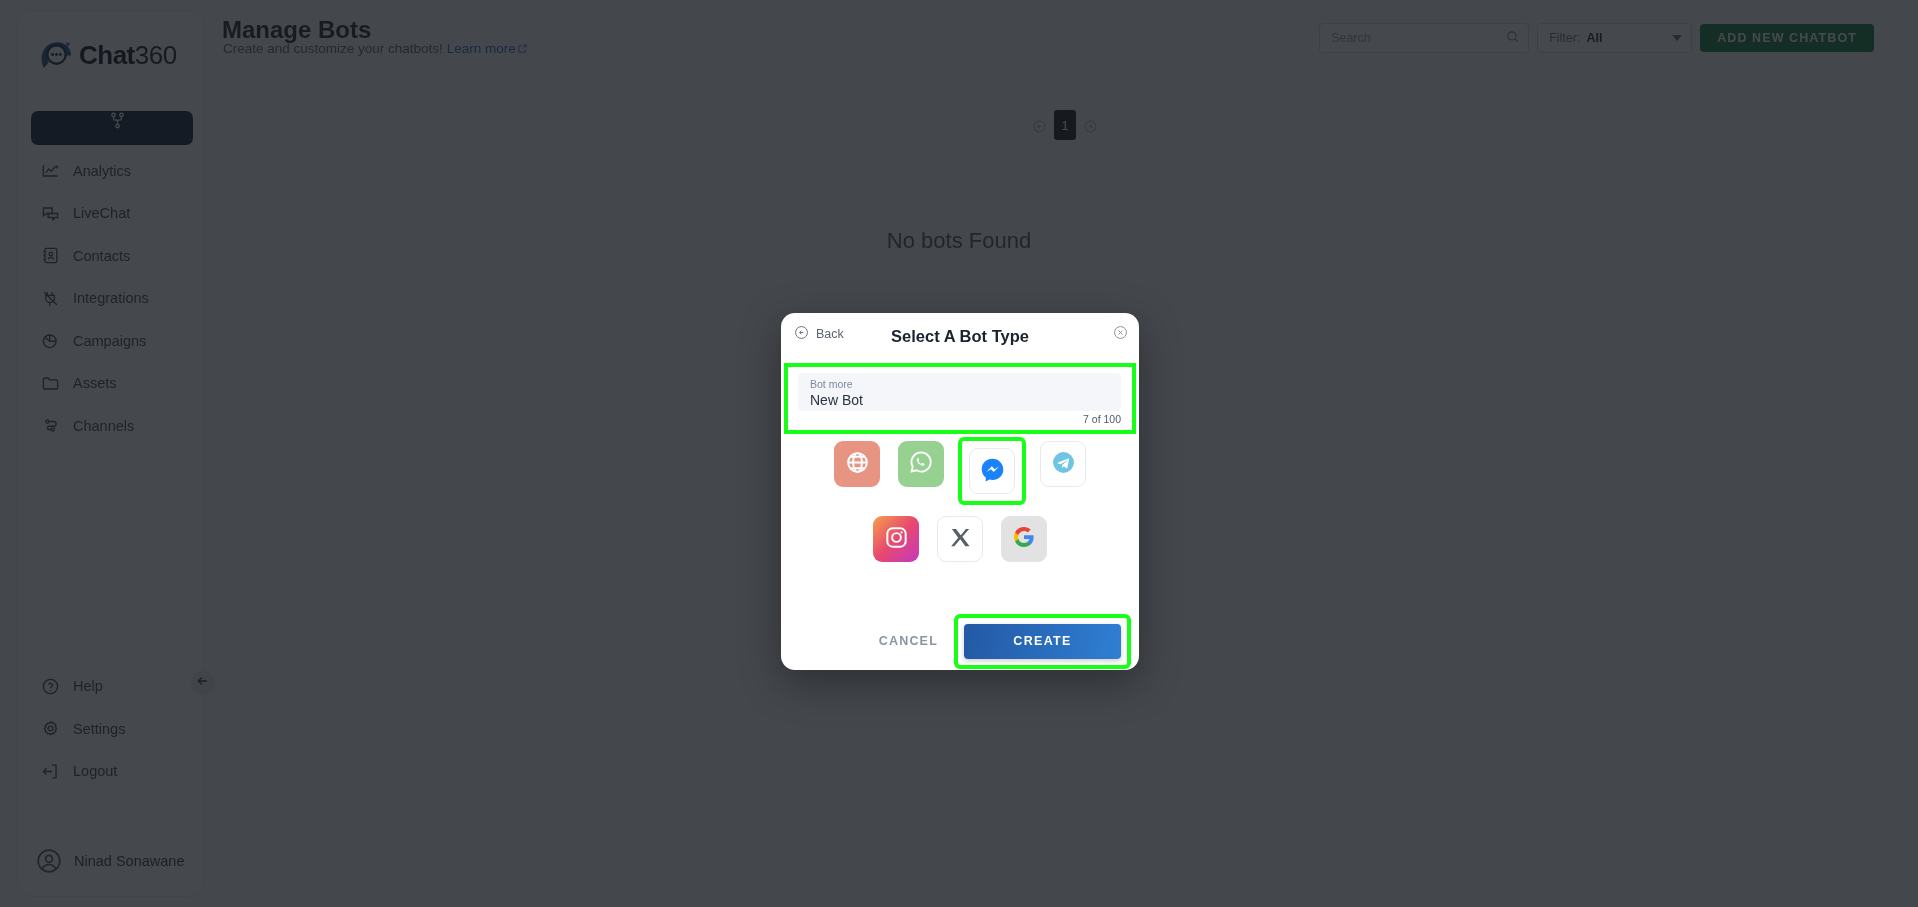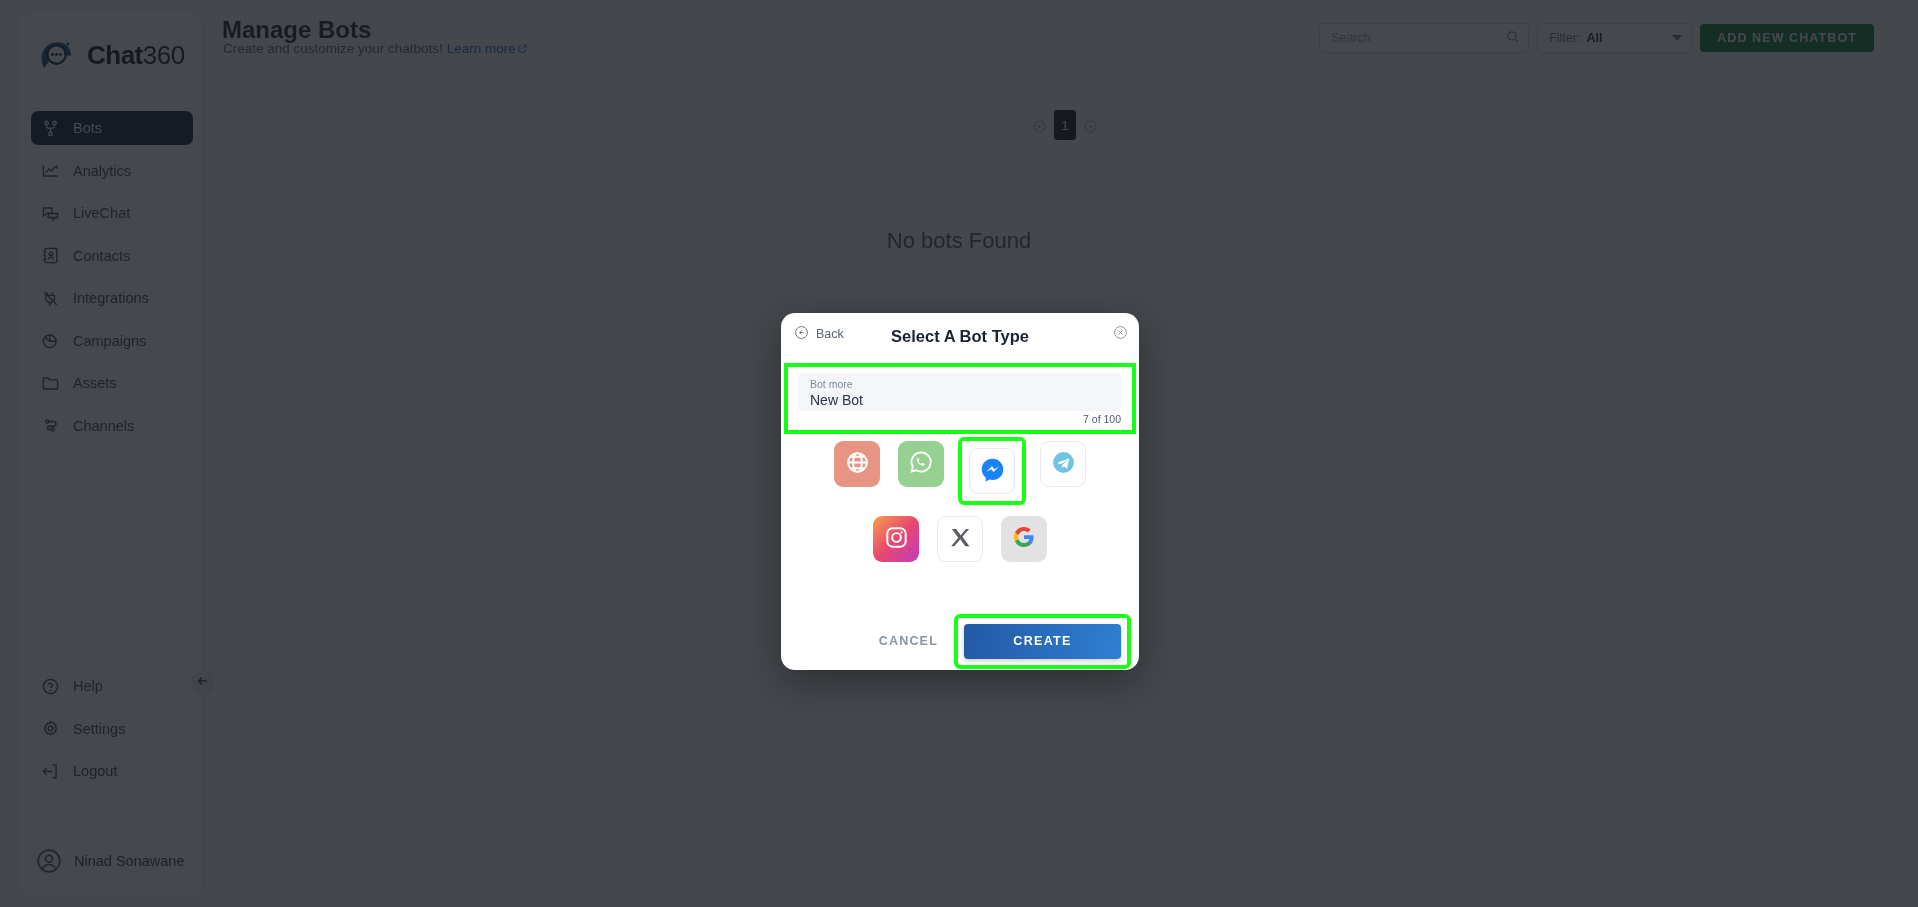--- a/index.html
+++ b/index.html
@@ -17,34 +17,34 @@
   
   .sidebar {
     position: absolute; left: 17px; top: 10px;
     width: 187px; height: 887px;
     background: #ffffff;
     border: 1px solid #e8eaee;
     border-radius: 14px;
   }
   .logo-wrap {
     position: absolute; left: 22px; top: 28px;
-    display: flex; align-items: center; gap: 14px;
+    display: flex; align-items: center; gap: 6px;
   }
   .logo-mark { width: 33px; height: 33px; position: relative; }
   .logo-text { font-size: 26px; font-weight: 700; color: #0f1722; letter-spacing: -.5px; }
   .logo-text .lt-360 { font-weight: 400; color: #18212d; }
 
   .nav { position: absolute; left: 13px; top: 100px; width: 162px; }
   .nav-item {
     display: flex; align-items: center; gap: 13px;
     height: 34px; padding-left: 10px;
     border-radius: 7px; margin-bottom: 8.5px;
     color: #3e4856; font-size: 14.5px; cursor: pointer;
   }
-  .nav-item.active { background: #0b2239; color: #ffffff; }
+  .nav-item.active { background: #0b2239; color: #ffffff; flex-direction: column; }
   .nav-item .ic { width: 19px; height: 19px; display: block; flex: none; }
   .nav-item .ic svg { display: block; width: 19px; height: 19px; }
 
   .nav-bottom { position: absolute; left: 13px; top: 658px; width: 162px; }
 
   .profile {
     position: absolute; left: 18px; bottom: 22px;
     display: flex; align-items: center; gap: 12px;
     color: #2f3a48; font-size: 14.5px;
   }

